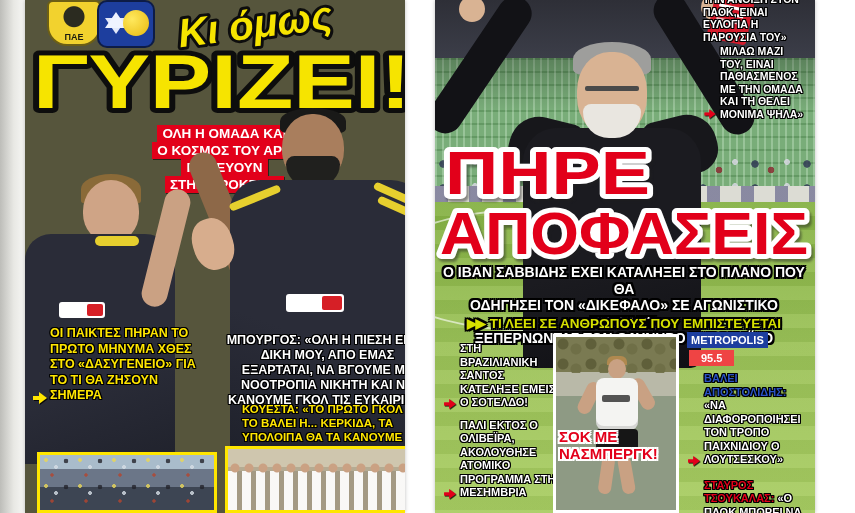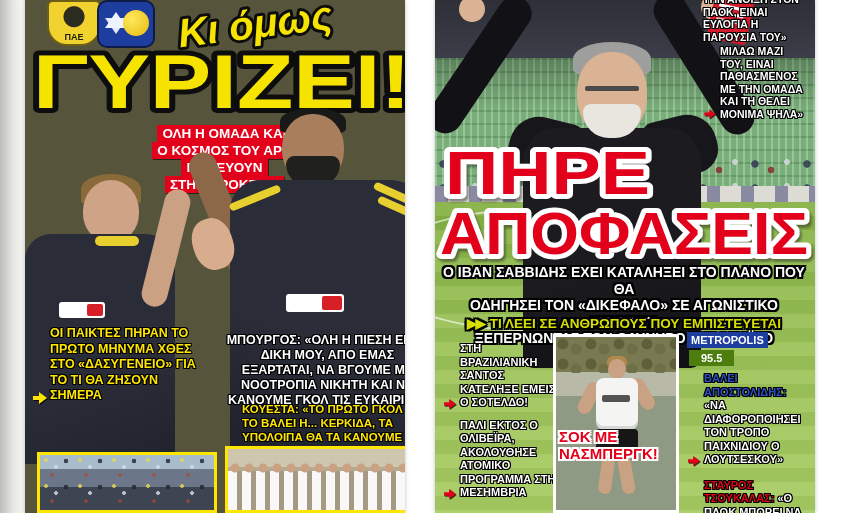--- a/index.html
+++ b/index.html
@@ -145,21 +145,21 @@
   .tp-shorts{position:absolute;left:40px;top:92px;width:42px;height:28px;border-radius:4px;background:#161616;}
   .tp-legL{position:absolute;left:44px;top:119px;width:13px;height:38px;border-radius:6px;background:#c9a183;transform:rotate(8deg);}
   .tp-legR{position:absolute;left:64px;top:119px;width:13px;height:38px;border-radius:6px;background:#c9a183;transform:rotate(-10deg);}
 
   .cap-title{left:124px;top:428px;width:92px;color:#e2001a;font-weight:bold;font-size:15px;line-height:17px;z-index:5;}
   .cap-sub{left:124px;top:514px;width:110px;color:#1c1c1c;font-weight:bold;font-size:11px;line-height:12px;z-index:5;text-shadow:0 0 2px rgba(255,255,255,.8);}
 
   .radio-col{left:252px;top:330px;width:124px;font-weight:bold;}
   .radio-badge{display:inline-block;margin-bottom:6px;}
   .radio-badge .brand{background:#1d3e9e;color:#fff;font-size:11px;padding:2px 4px;display:inline-block;}
-  .radio-badge .freq{background:#4d7c0f;color:#fff;font-size:11px;padding:2px 12px;display:inline-block;margin-left:2px;}
+  .radio-badge .freq{background:#ef4444;color:#fff;font-size:11px;padding:2px 12px;display:inline-block;margin-left:2px;}
   .radio-item{margin-bottom:12px;font-size:11px;line-height:13.5px;}
   .radio-item .arr{transform:scale(.85);margin-top:1px;}
   .rname-blue{color:#2a52c4;}
   .rname-red{color:#e2001a;}
   .rquote{color:#fff;}
 </style>
 </head>
 <body>
 
 <div class="canvas">

